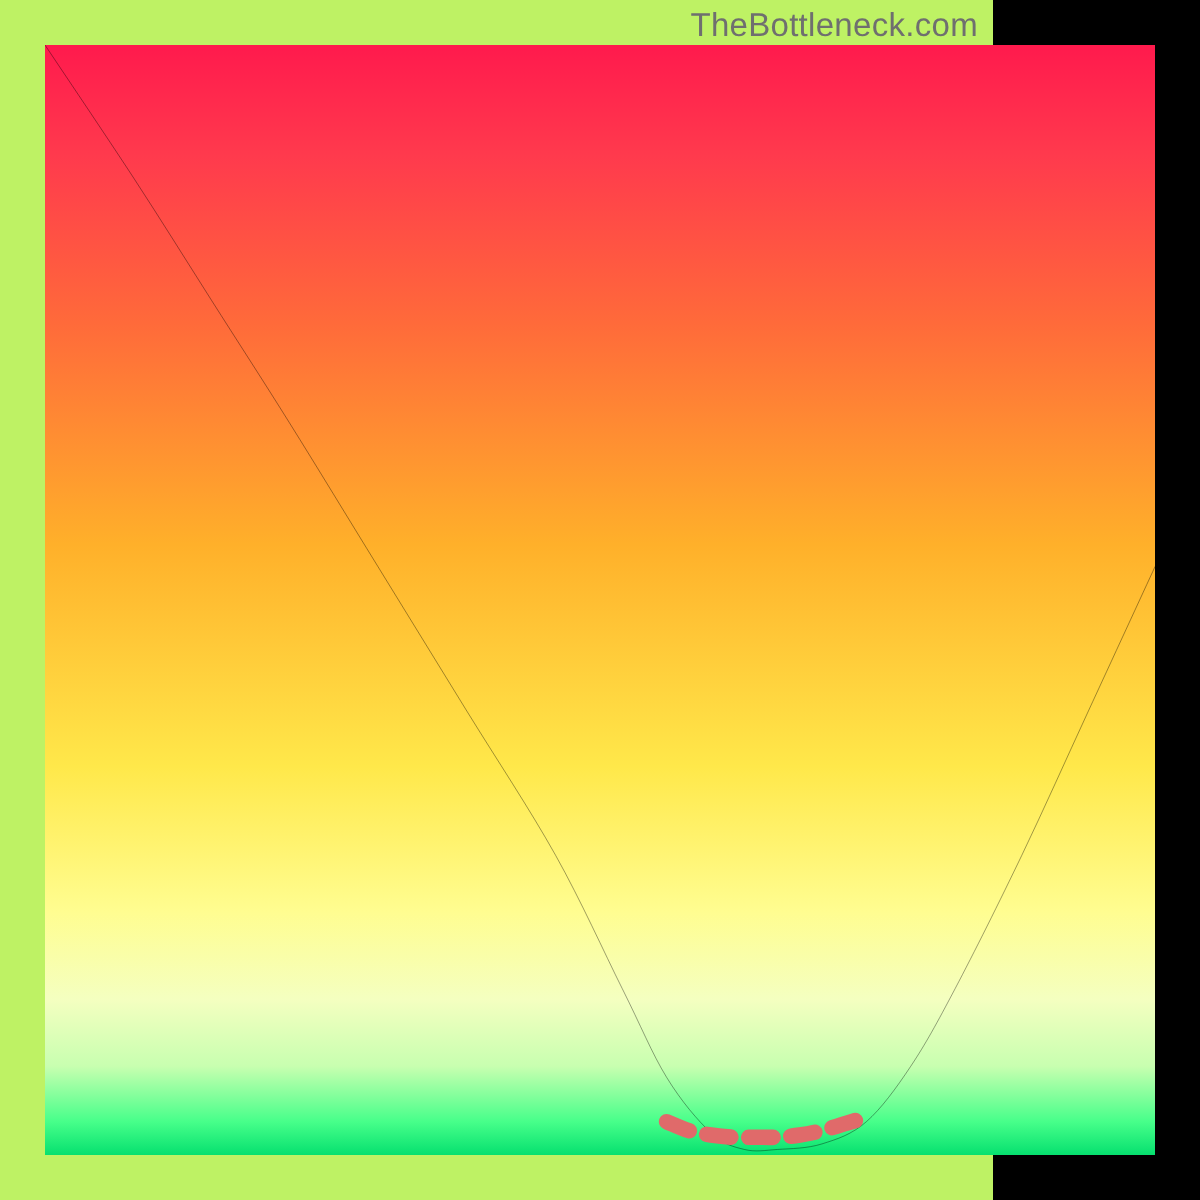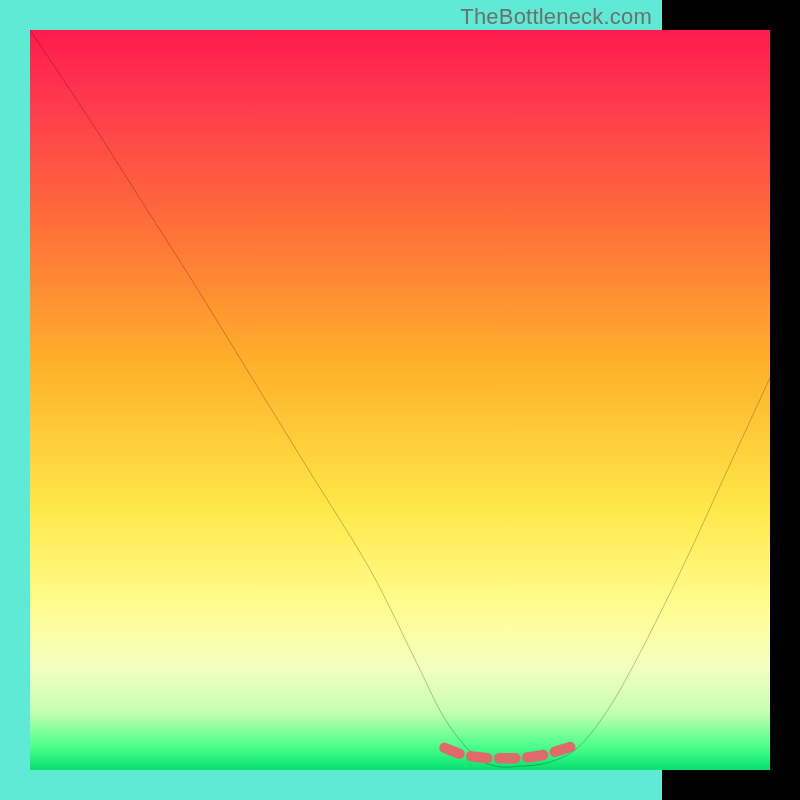--- a/index.html
+++ b/index.html
@@ -8,21 +8,21 @@
     width: 800px;
     height: 800px;
     background: #000;
     overflow: hidden;
     font-family: Arial, Helvetica, sans-serif;
   }
   .stage {
     position: relative;
     width: 662px;
     height: 800px;
-    background: #5eead4;
+    background: #bef264;
   }
   .plot-area {
     position: absolute;
     left: 30px;
     top: 30px;
     width: 740px;
     height: 740px;
     overflow: hidden;
   }
   .gradient-bg {

